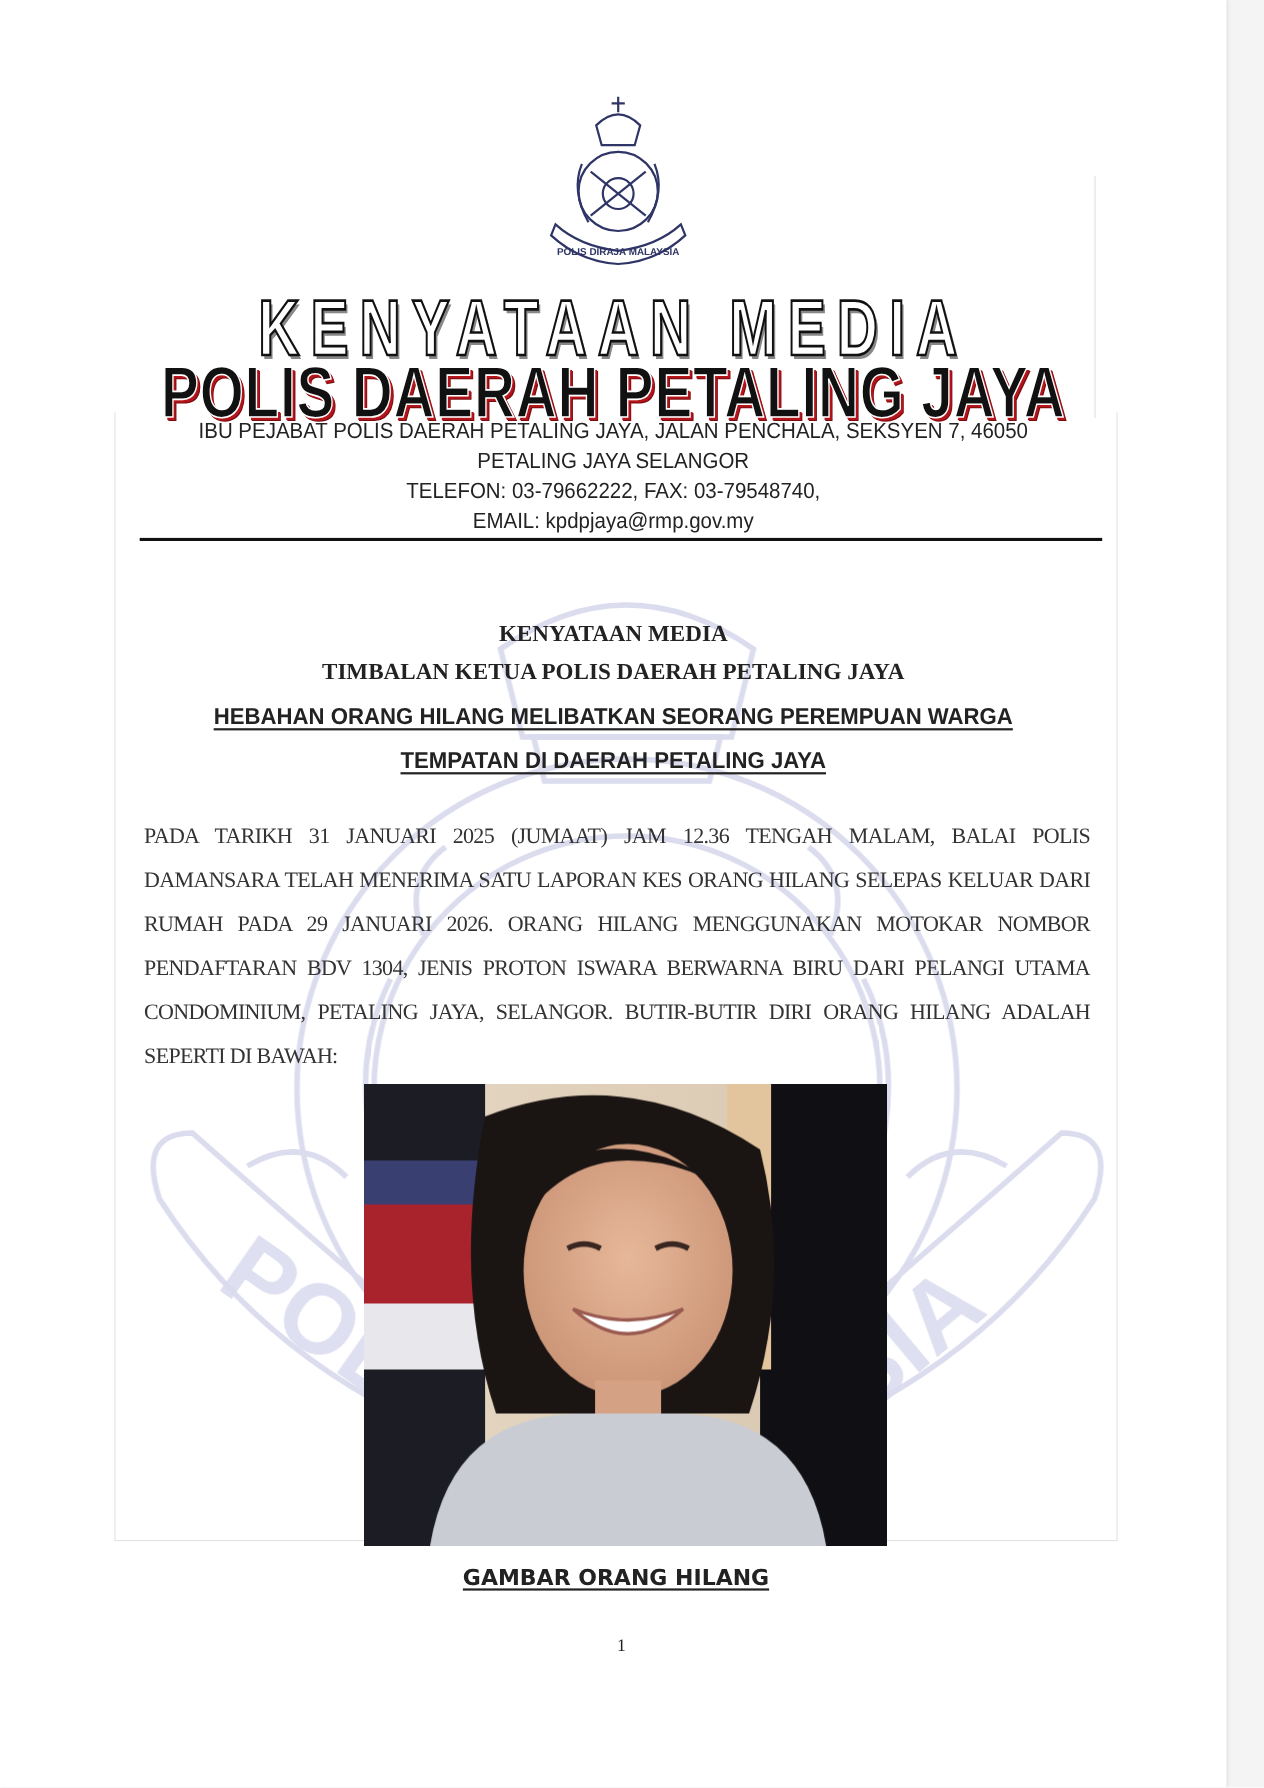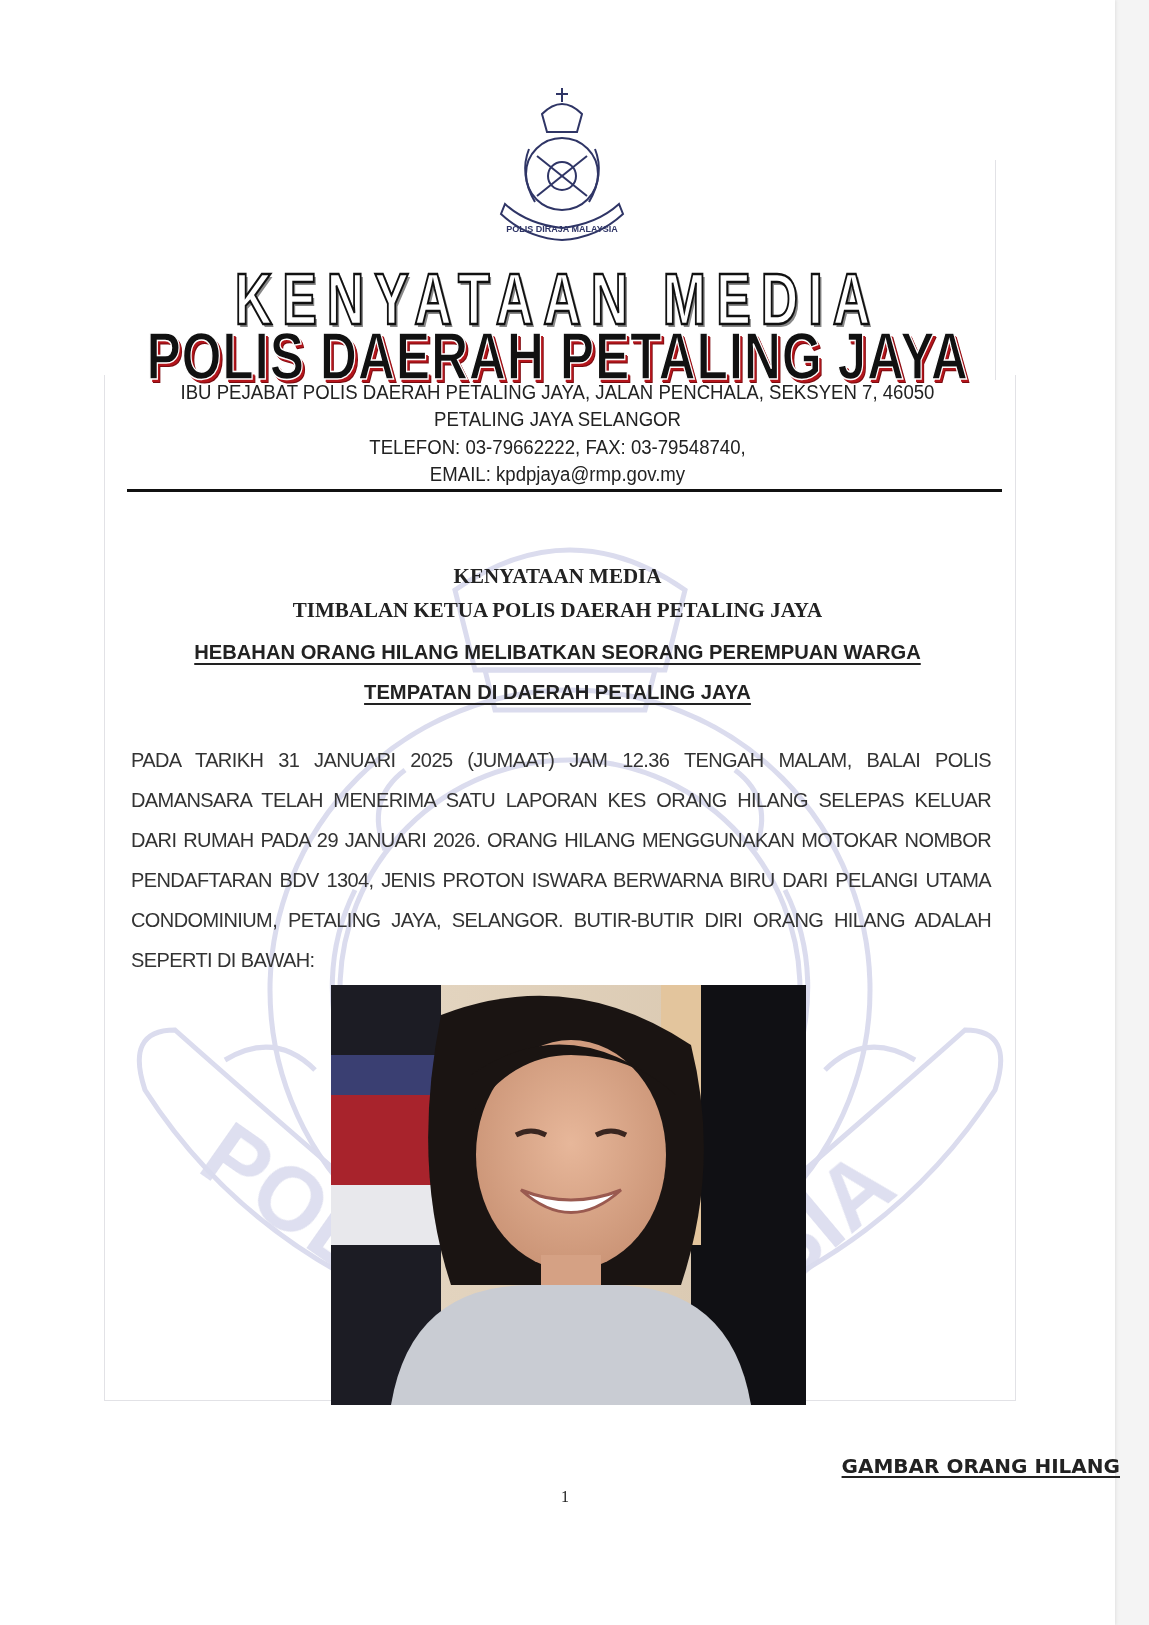--- a/index.html
+++ b/index.html
@@ -39,31 +39,31 @@
     position: absolute; left: 0; width: 1115px; text-align: center;
     font-family: "Liberation Serif", serif; font-weight: bold; font-size: 21px; color: #222;
   }
   .ul-head {
     position: absolute; left: 0; width: 1115px; text-align: center;
     font-family: "Liberation Sans", sans-serif; font-weight: bold; font-size: 21px; color: #222;
     text-decoration: underline; text-underline-offset: 4px; transform: scaleX(0.96);
   }
   .para {
     position: absolute; left: 131px; width: 860px; top: 740px;
-    font-family: Liberation Sans, sans-serif; font-size: 20px; line-height: 40px; color: #333;
+    font-family: Liberation Serif, serif; font-size: 20px; line-height: 40px; color: #333;
     text-align: justify; text-align-last: left; letter-spacing: -0.6px; transform-origin: left top;
   }
   .photo {
     position: absolute; left: 331px; top: 985px; width: 475px; height: 420px; overflow: hidden;
     background: #e9dfd2;
   }
   .caption {
-    position: absolute; left: 0; width: 1120px; top: 1422px; text-align: right;
+    position: absolute; left: 0; width: 1120px; top: 1422px; text-align: center;
     font-family: "DejaVu Sans", sans-serif; font-weight: bold; font-size: 20px; color: #222;
-    text-decoration: underline; text-underline-offset: 3px; text-decoration-thickness: 2px; margin-top: 32px;
+    text-decoration: underline; text-underline-offset: 3px; text-decoration-thickness: 2px;
   }
   .pagenum {
     position: absolute; left: 0; width: 1130px; top: 1488px; text-align: center;
     font-family: "Liberation Serif", serif; font-size: 16px; color: #222;
   }
 </style>
 </head>
 <body>
 
 <div class="page">

